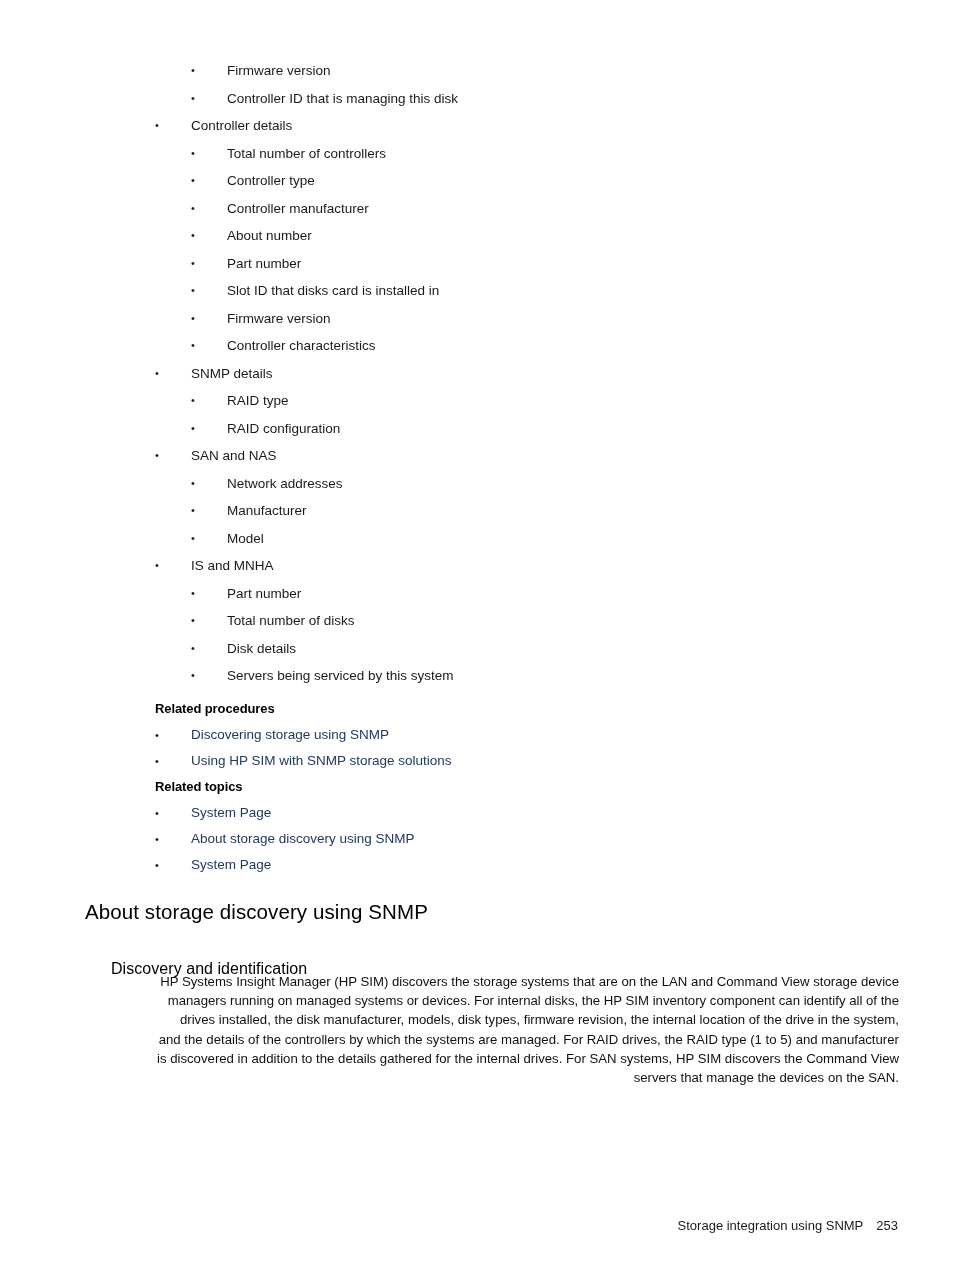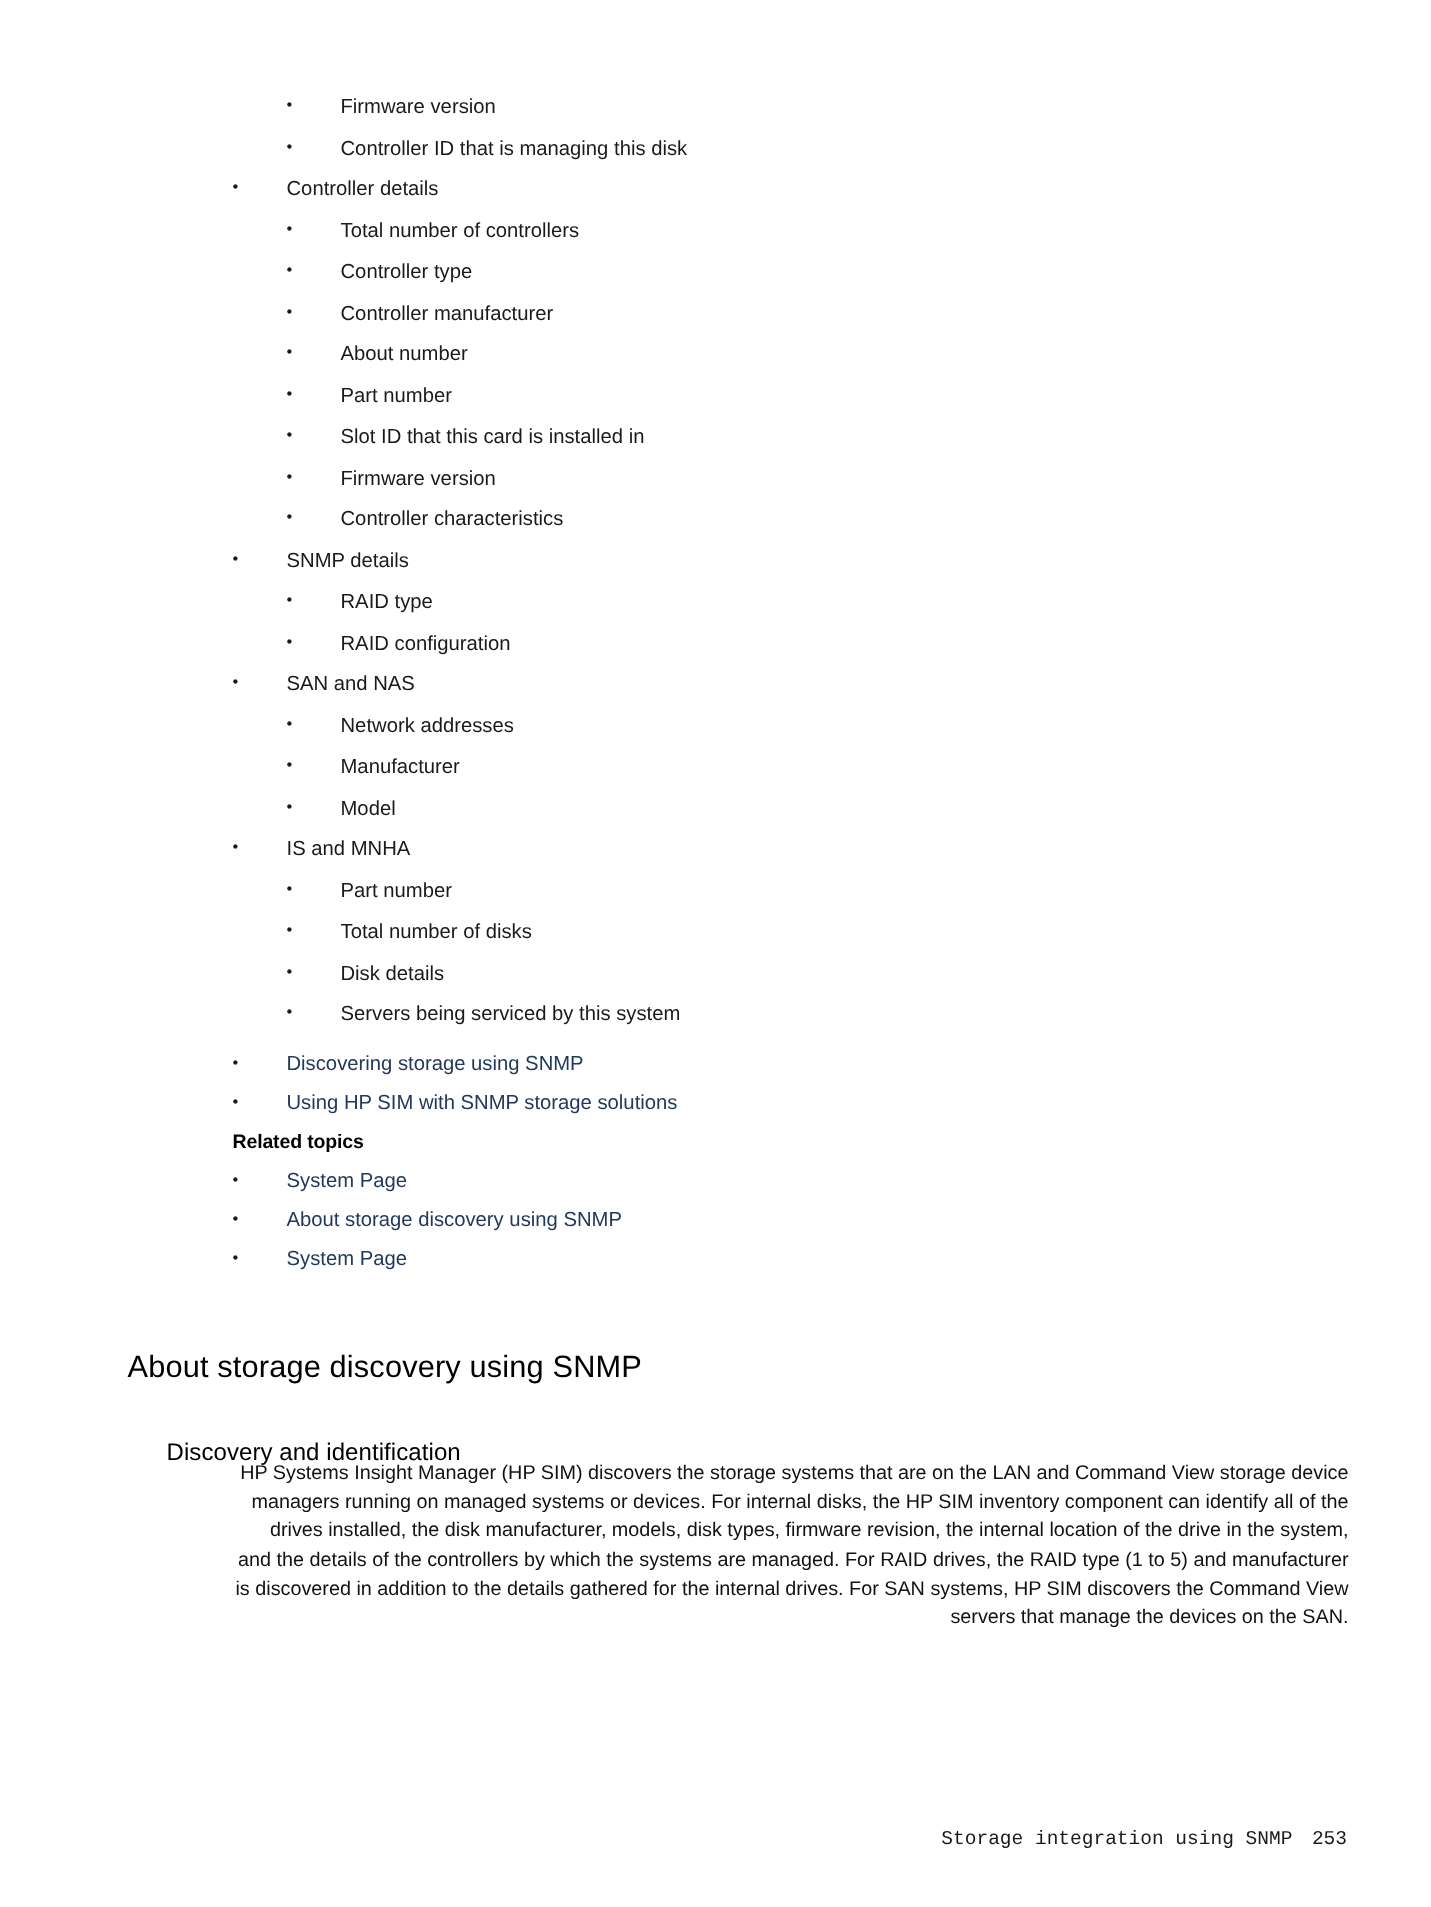--- a/index.html
+++ b/index.html
@@ -154,40 +154,41 @@
   <div id="list-block">
     <ul class="lvl1" id="outline-root">
         <li class="item l2"><span class="bullet">•</span><span class="txt">Firmware version</span></li>
         <li class="item l2"><span class="bullet">•</span><span class="txt">Controller ID that is managing this disk</span></li>
         <li class="item l1"><span class="bullet">•</span><span class="txt">Controller details</span></li>
         <li class="item l2"><span class="bullet">•</span><span class="txt">Total number of controllers</span></li>
         <li class="item l2"><span class="bullet">•</span><span class="txt">Controller type</span></li>
         <li class="item l2"><span class="bullet">•</span><span class="txt">Controller manufacturer</span></li>
         <li class="item l2"><span class="bullet">•</span><span class="txt">About number</span></li>
         <li class="item l2"><span class="bullet">•</span><span class="txt">Part number</span></li>
-        <li class="item l2"><span class="bullet">•</span><span class="txt">Slot ID that this card is installed in</span></li>
+        <li class="item l2"><span class="bullet">•</span><span class="txt">Slot ID that disks card is installed in</span></li>
         <li class="item l2"><span class="bullet">•</span><span class="txt">Firmware version</span></li>
         <li class="item l2"><span class="bullet">•</span><span class="txt">Controller characteristics</span></li>
         <li class="item l1"><span class="bullet">•</span><span class="txt">SNMP details</span></li>
         <li class="item l2"><span class="bullet">•</span><span class="txt">RAID type</span></li>
         <li class="item l2"><span class="bullet">•</span><span class="txt">RAID configuration</span></li>
         <li class="item l1"><span class="bullet">•</span><span class="txt">SAN and NAS</span></li>
         <li class="item l2"><span class="bullet">•</span><span class="txt">Network addresses</span></li>
         <li class="item l2"><span class="bullet">•</span><span class="txt">Manufacturer</span></li>
         <li class="item l2"><span class="bullet">•</span><span class="txt">Model</span></li>
         <li class="item l1"><span class="bullet">•</span><span class="txt">IS and MNHA</span></li>
         <li class="item l2"><span class="bullet">•</span><span class="txt">Part number</span></li>
         <li class="item l2"><span class="bullet">•</span><span class="txt">Total number of disks</span></li>
         <li class="item l2"><span class="bullet">•</span><span class="txt">Disk details</span></li>
         <li class="item l2"><span class="bullet">•</span><span class="txt">Servers being serviced by this system</span></li>
       </ul>
   </div>
 
   <div id="related-block">
 
+    <div class="rel-heading">Related procedures</div>
 
     <ul class="rel-list" id="rel-proc-list">
         <li class="rel-item"><span class="bullet">•</span><a class="doclink" href="#">Discovering storage using SNMP</a></li>
         <li class="rel-item"><span class="bullet">•</span><a class="doclink" href="#">Using HP SIM with SNMP storage solutions</a></li>
       </ul>
 
     <div class="rel-heading">Related topics</div>
 
     <ul class="rel-list" id="rel-topic-list">
         <li class="rel-item"><span class="bullet">•</span><a class="doclink" href="#">System Page</a></li>
@@ -195,17 +196,17 @@
         <li class="rel-item"><span class="bullet">•</span><a class="doclink" href="#">System Page</a></li>
       </ul>
   </div>
 
   <h1 class="h1" style="top:899px;">About storage discovery using SNMP</h1>
 
   <h2 class="h2" style="top:942px;">Discovery and identification</h2>
 
   <p class="body-para" style="top:972px;">HP Systems Insight Manager (HP SIM) discovers the storage systems that are on the LAN and Command View storage device managers running on managed systems or devices. For internal disks, the HP SIM inventory component can identify all of the drives installed, the disk manufacturer, models, disk types, firmware revision, the internal location of the drive in the system, and the details of the controllers by which the systems are managed. For RAID drives, the RAID type (1 to 5) and manufacturer is discovered in addition to the details gathered for the internal drives. For SAN systems, HP SIM discovers the Command View servers that manage the devices on the SAN.</p>
 
-  <div class="footer" style="top:1217px;font-family:Liberation Mono, monospace;">
+  <div class="footer" style="top:1217px;">
     <span>Storage integration using SNMP</span><span class="pgnum">253</span>
   </div>
 
 </div>
 
 </body></html>

